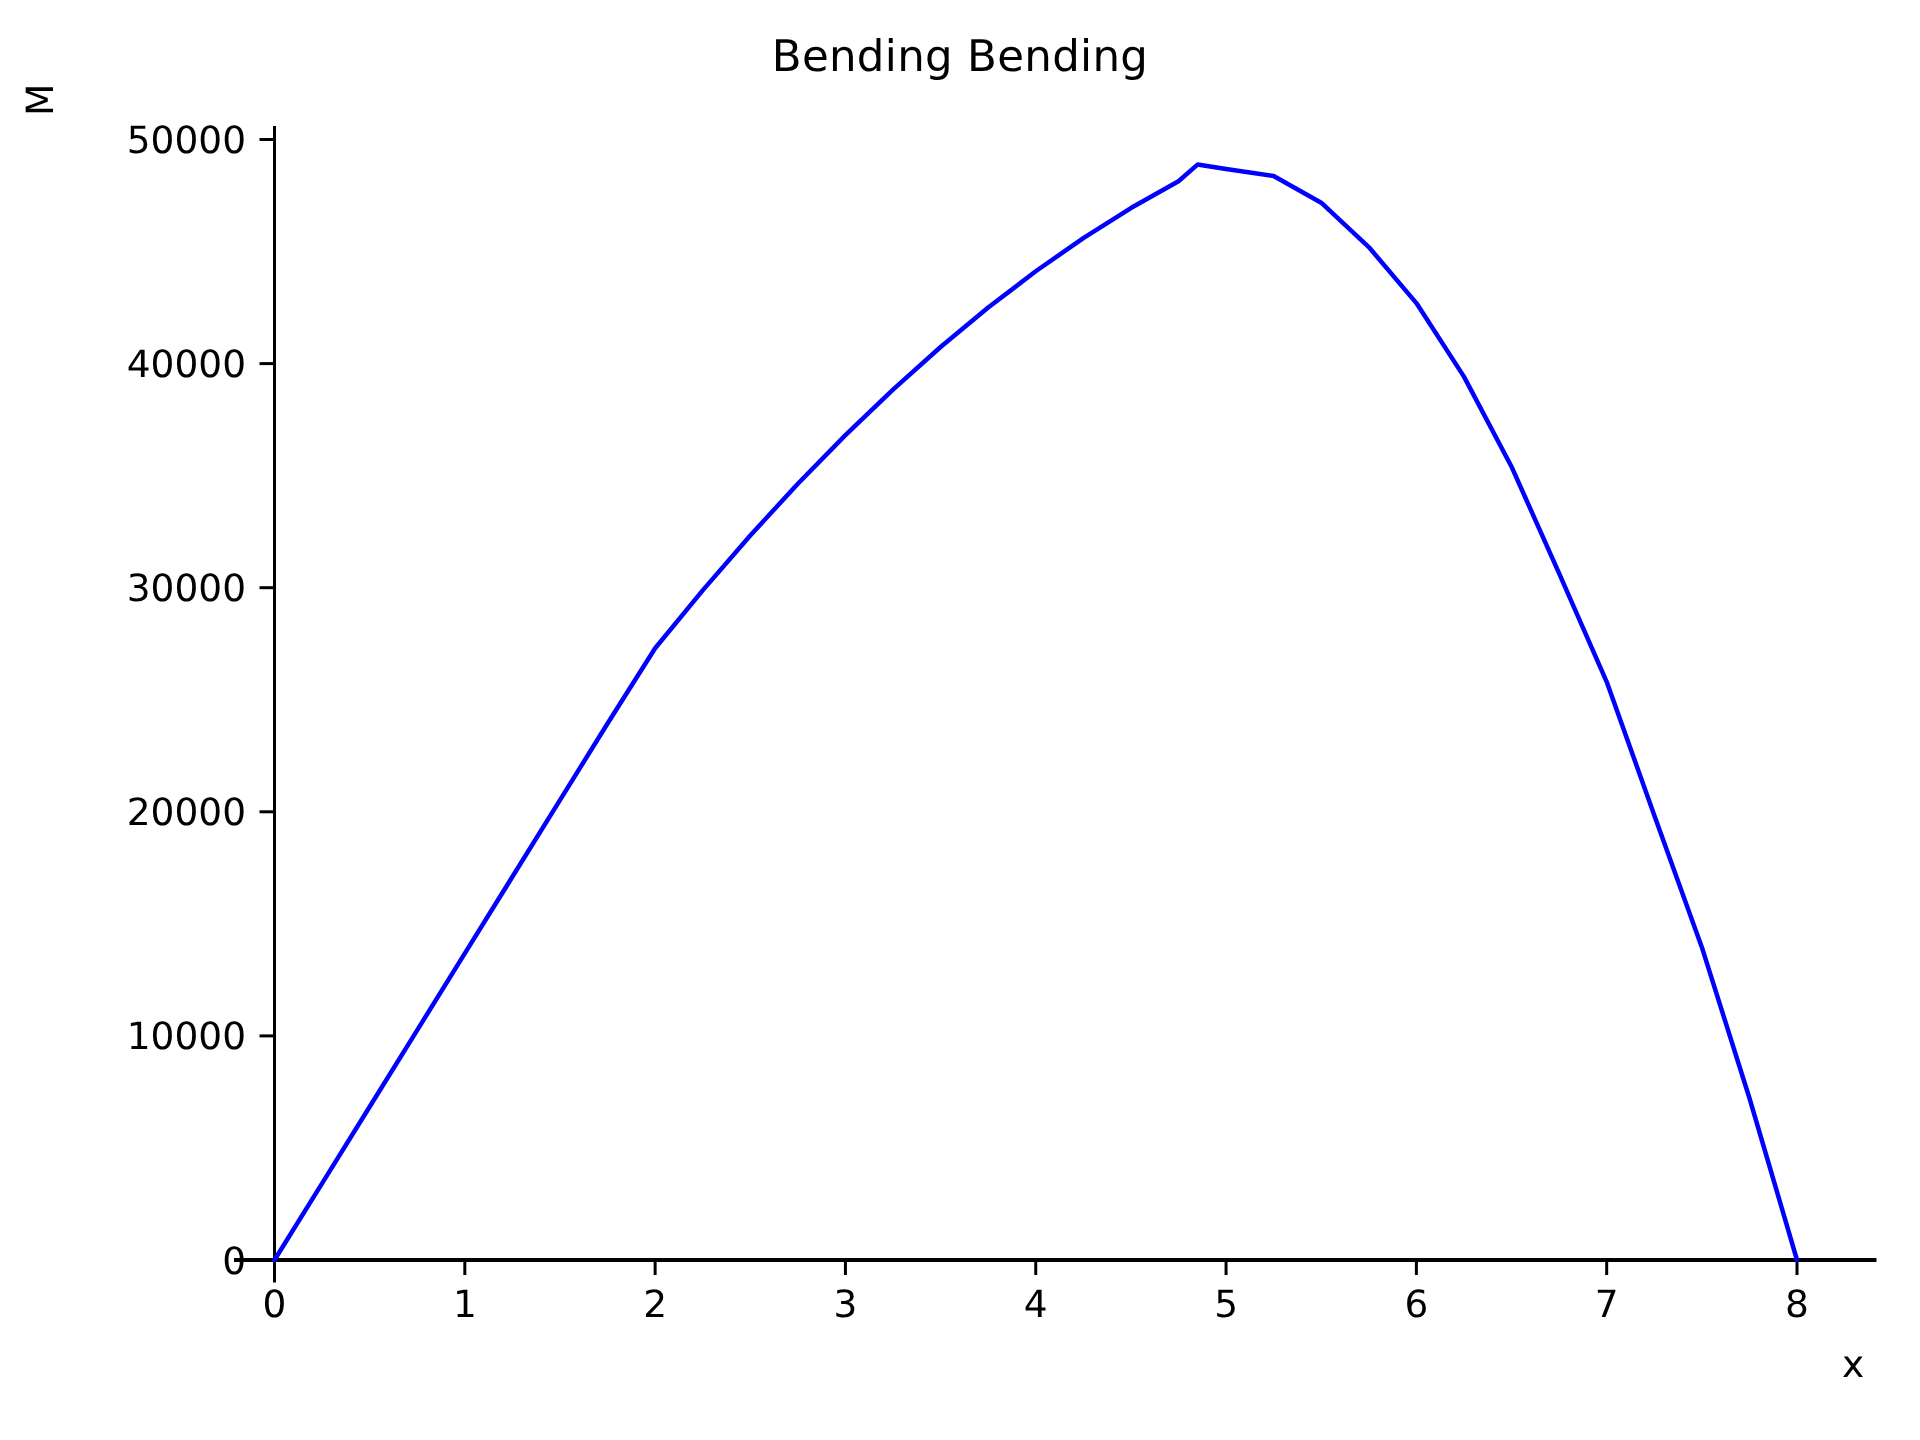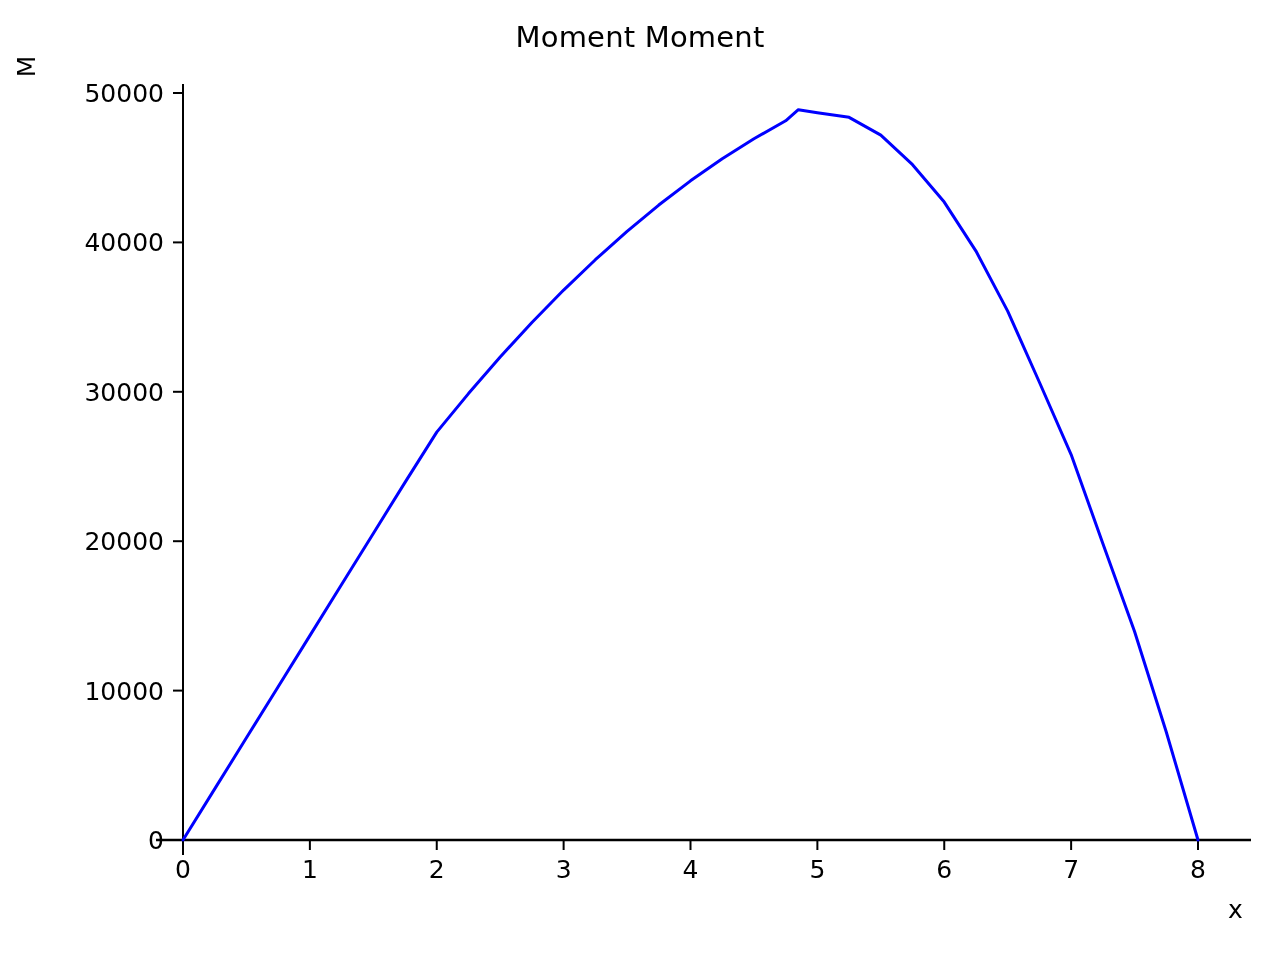--- a/index.html
+++ b/index.html
@@ -57,21 +57,21 @@
     fill: #000000;
   }
   .ytick-label { text-anchor: end; }
   .xtick-label { text-anchor: middle; }
 </style>
 </head>
 <body>
 
 <div id="figure">
 
-  <div id="chart-title">Moment Moment</div>
+  <div id="chart-title">Bending Bending</div>
 
   <div id="ylabel">M</div>
 
   <div id="xlabel">x</div>
 
   <svg id="plot-svg" width="1280" height="960">
     <g id="axis-group">
       <line id="y-spine" x1="183" y1="84" x2="183" y2="855" stroke="#000000" stroke-width="2"></line>
       <line id="x-spine" x1="156" y1="840" x2="1251" y2="840" stroke="#000000" stroke-width="2.6"></line>
     </g>

